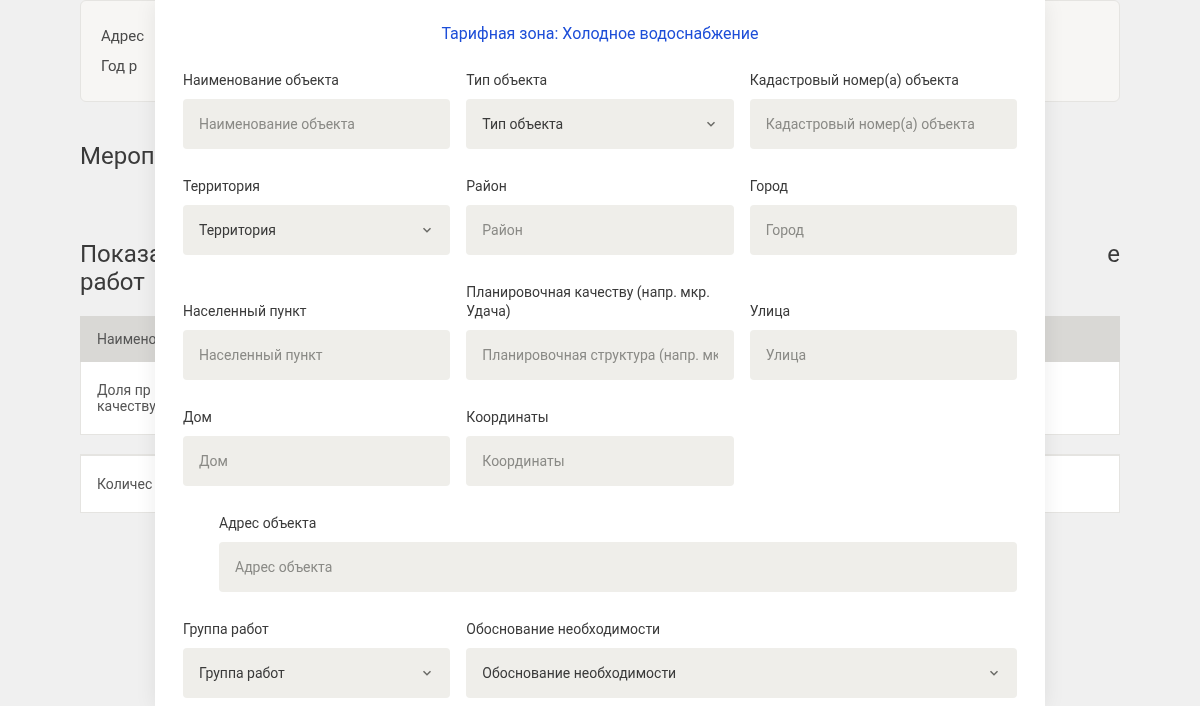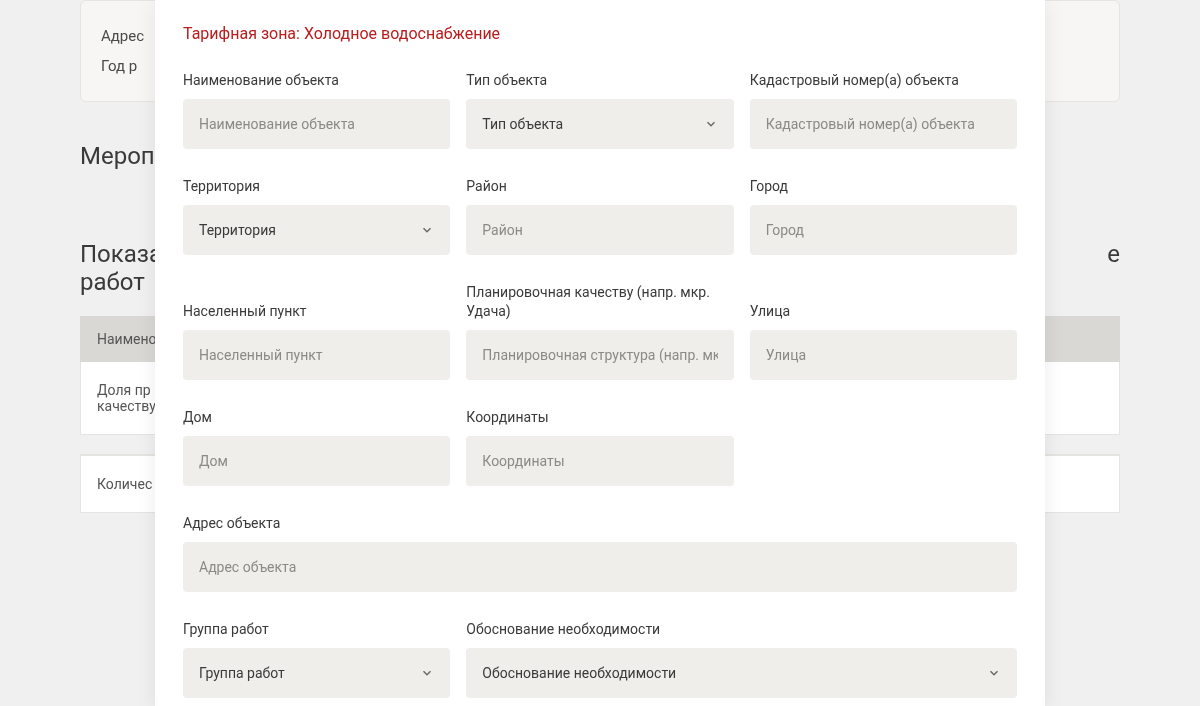--- a/index.html
+++ b/index.html
@@ -76,23 +76,24 @@
       left: 155px;
       right: 155px;
       bottom: 0;
       background: #fff;
       box-shadow: 0 2px 20px rgba(0,0,0,0.08);
       padding: 24px 28px 0 28px;
       overflow-y: auto;
     }
     .modal-title {
       font-size: 16px;
-      color: #b91c1c;
+      color: #1d4ed8;
       margin-bottom: 28px;
       font-weight: 400;
+      text-align: center;
     }
     .form-row {
       display: flex;
       gap: 16px;
       margin-bottom: 28px;
       align-items: flex-end;
     }
     .form-row.two-col .form-group:first-child {
       flex: 0 0 calc(33.333% - 10.667px);
     }
@@ -142,20 +143,21 @@
       pointer-events: none;
       color: #6a6a66;
     }
     .chevron svg {
       display: block;
       width: 14px;
       height: 14px;
     }
     .full-width {
       width: 100%;
+      margin-left: 36px;
     }
   </style>
 </head>
 <body>
 
 <div class="bg-page">
   <div class="bg-card">
     <div class="bg-card-line">Адрес</div>
     <div class="bg-card-line">Год р</div>
   </div>

